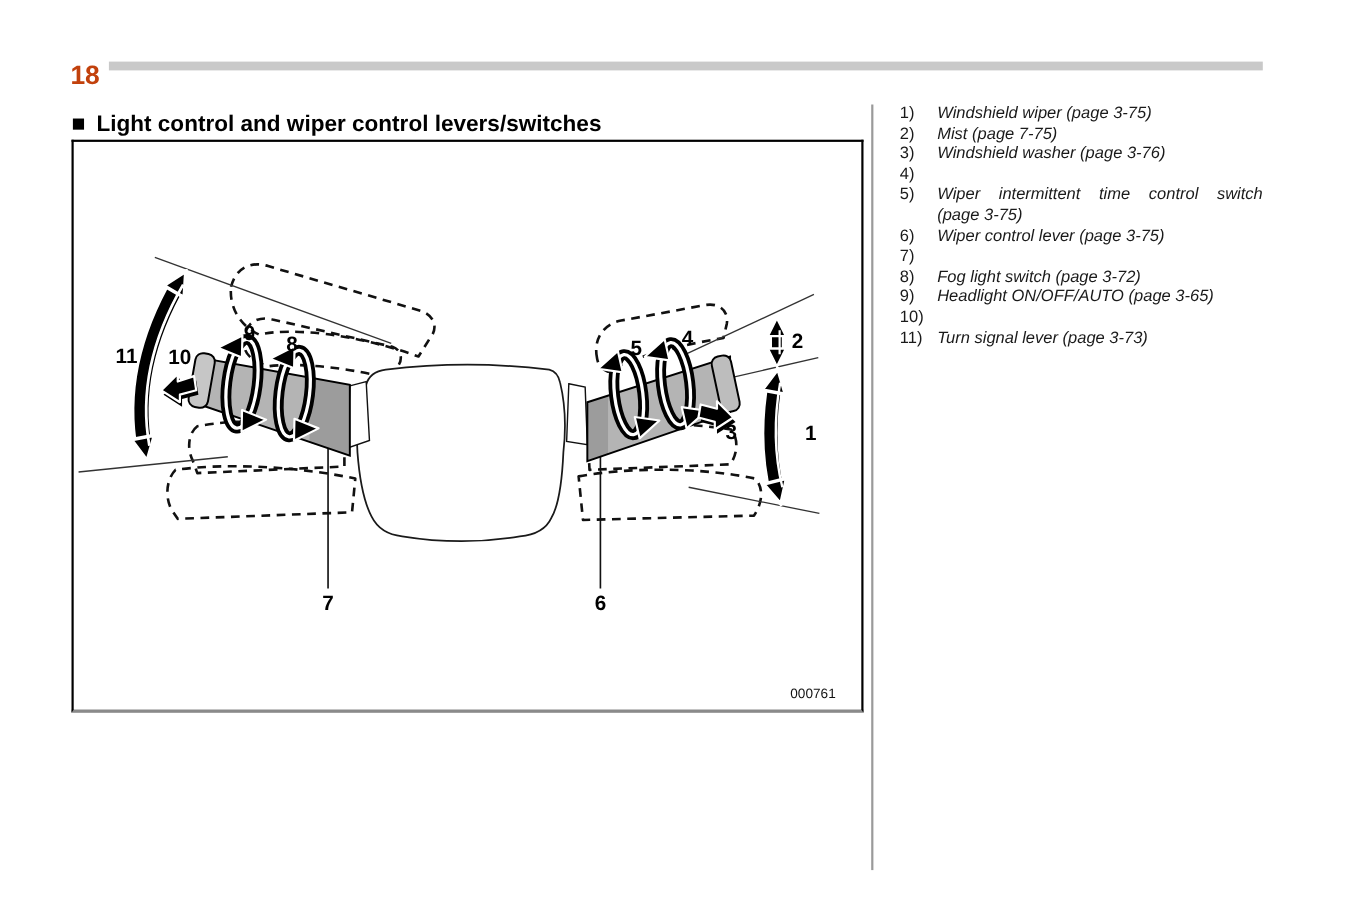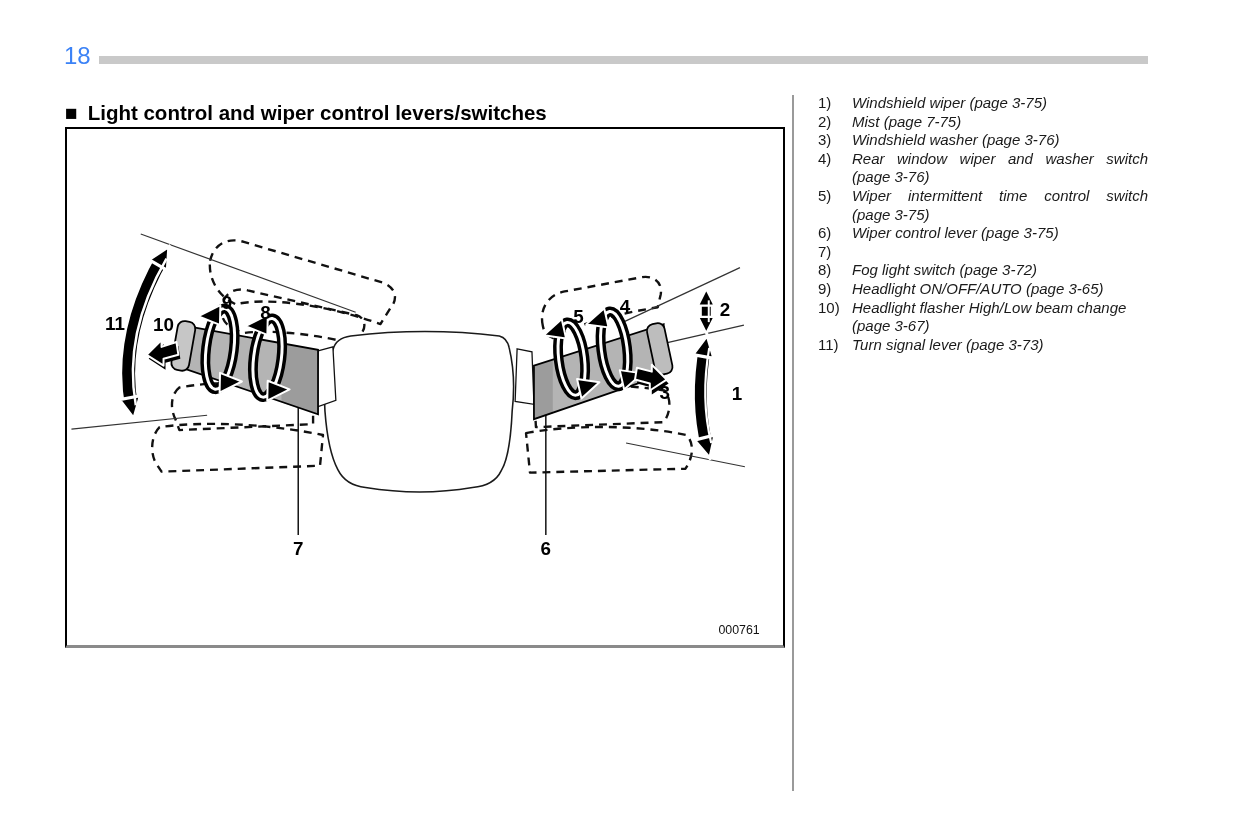--- a/index.html
+++ b/index.html
@@ -1,19 +1,19 @@
 <!DOCTYPE html>
 <html><head>
 <meta charset="utf-8">
 <style>
   html,body{margin:0;padding:0;background:#fff;}
   .page{position:relative;width:1241px;height:827px;background:#fff;overflow:hidden;
         font-family:"Liberation Sans",sans-serif;color:#111;}
   
-  .pagenum{position:absolute;left:64px;top:42px;font-size:24px;font-weight:normal;color:#3b82f6;}
+  .pagenum{position:absolute;left:64px;top:55px;font-size:24px;font-weight:bold;color:#c2410c;}
   .header-bar{position:absolute;left:99px;top:56px;width:1049px;height:8px;background:#c9c9c9;}
   
   .heading{position:absolute;left:65px;top:101px;display:flex;align-items:center;
            font-size:20.5px;font-weight:bold;color:#000;white-space:nowrap;}
   .heading .sq{display:inline-block;margin-right:10px;font-size:21px;line-height:1;transform:translateY(-1px);}
   
   .figure-box{position:absolute;left:65px;top:127px;width:720px;height:521px;box-sizing:border-box;
               border:2px solid #000;border-bottom:3px solid #8a8a8a;background:#fff;}
   .figure-box svg{display:block;width:100%;height:100%;}
   
@@ -177,24 +177,20 @@
         </span>
     </li>
     <li>
       <span class="n">3)</span>
       <span class="t">
           <span class="l1">Windshield washer (page 3-76)</span>
         </span>
     </li>
     <li class="just">
       <span class="n">4)</span>
-      <span class="t">
-        <span class="l1">Rear window wiper and washer switch</span>
-        <span class="l2">(page 3-76)</span>
-      </span>
     </li>
     <li class="just">
       <span class="n">5)</span>
       <span class="t">
         <span class="l1">Wiper intermittent time control switch</span>
         <span class="l2">(page 3-75)</span>
       </span>
     </li>
     <li>
       <span class="n">6)</span>
@@ -212,24 +208,20 @@
         </span>
     </li>
     <li>
       <span class="n">9)</span>
       <span class="t">
           <span class="l1">Headlight ON/OFF/AUTO (page 3-65)</span>
         </span>
     </li>
     <li>
       <span class="n">10)</span>
-      <span class="t">
-        <span class="l1">Headlight flasher High/Low beam change</span>
-        <span class="l2">(page 3-67)</span>
-      </span>
     </li>
     <li>
       <span class="n">11)</span>
       <span class="t">
           <span class="l1">Turn signal lever (page 3-73)</span>
         </span>
     </li>
   </ol>
 
 </div>

